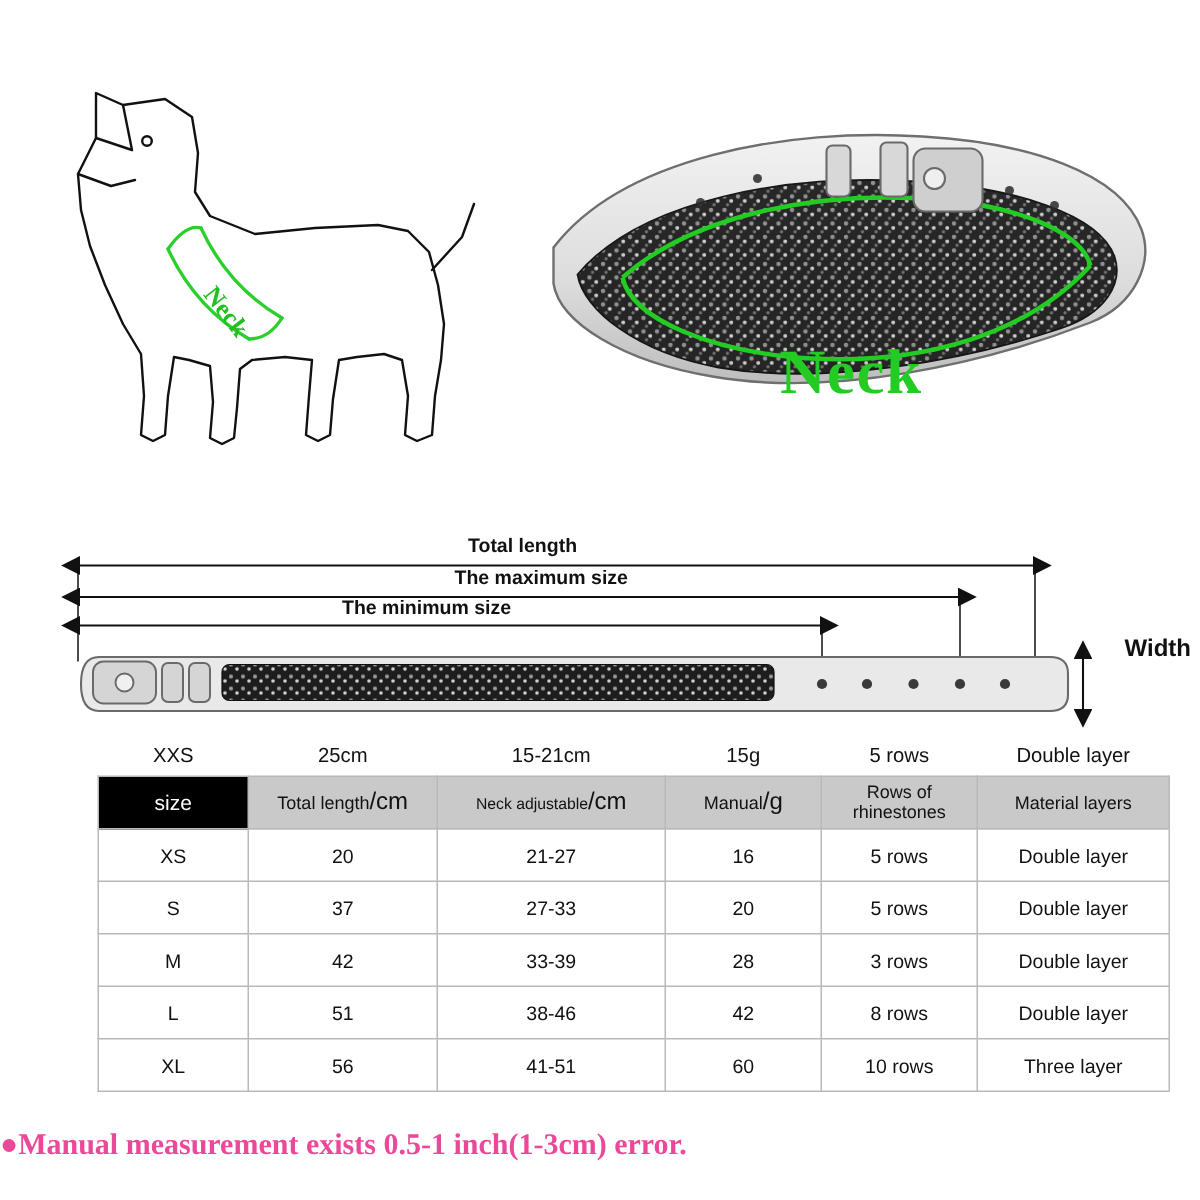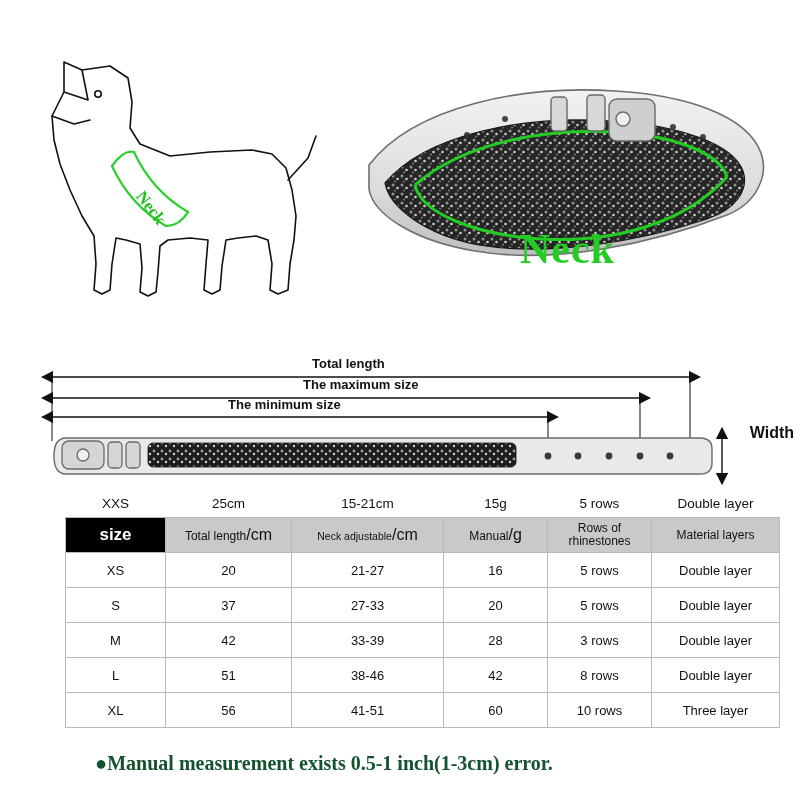--- a/index.html
+++ b/index.html
@@ -45,31 +45,31 @@
   td{
     border:1px solid #b9b9b9;
     text-align:center;
     font-size:13px;
     height:34px;
     color:#111;
     padding:0 2px;
   }
   .row-top td{border:none;height:28px;font-size:13.5px;}
   .hdr td{background:#c9c9c9;font-size:12px;line-height:1.05;color:#111;font-weight:normal;}
-  .hdr td.size-cell{background:#000;color:#fff;font-size:17px;font-weight:bold;}
+  .hdr td.size-cell{background:#000;color:#fff;font-size:14px;font-weight:normal;}
   .hdr td small{font-size:10.5px;text-align:right;}
   .unit{font-size:16px;}
   .c0{width:100px;} .c1{width:126px;} .c2{width:152px;}
   .c3{width:104px;} .c4{width:104px;} .c5{width:128px;}
 
   
   .note{
-    position:absolute;left:0;top:752px;width:648px;text-align:center;
+    position:absolute;left:0;top:752px;width:648px;text-align:left;
     font-family:"Liberation Serif",serif;
-    font-size:20px;font-weight:bold;color:#14532d;
+    font-size:20px;font-weight:bold;color:#ec4899;
   }
   .note .dot{font-size:20px;}
 </style>
 </head>
 <body>
 
 <div class="stage">
 
   <div class="dog-wrap">
     <svg width="320" height="290" viewBox="0 0 320 290">

